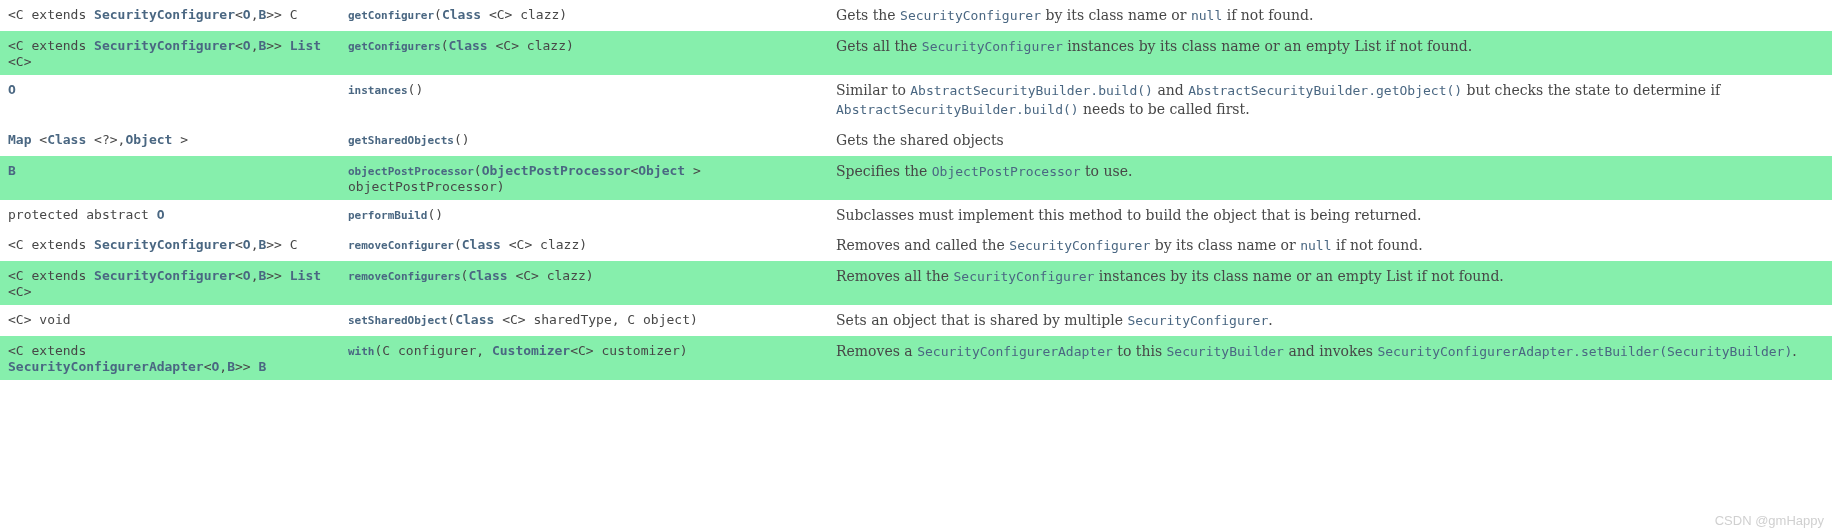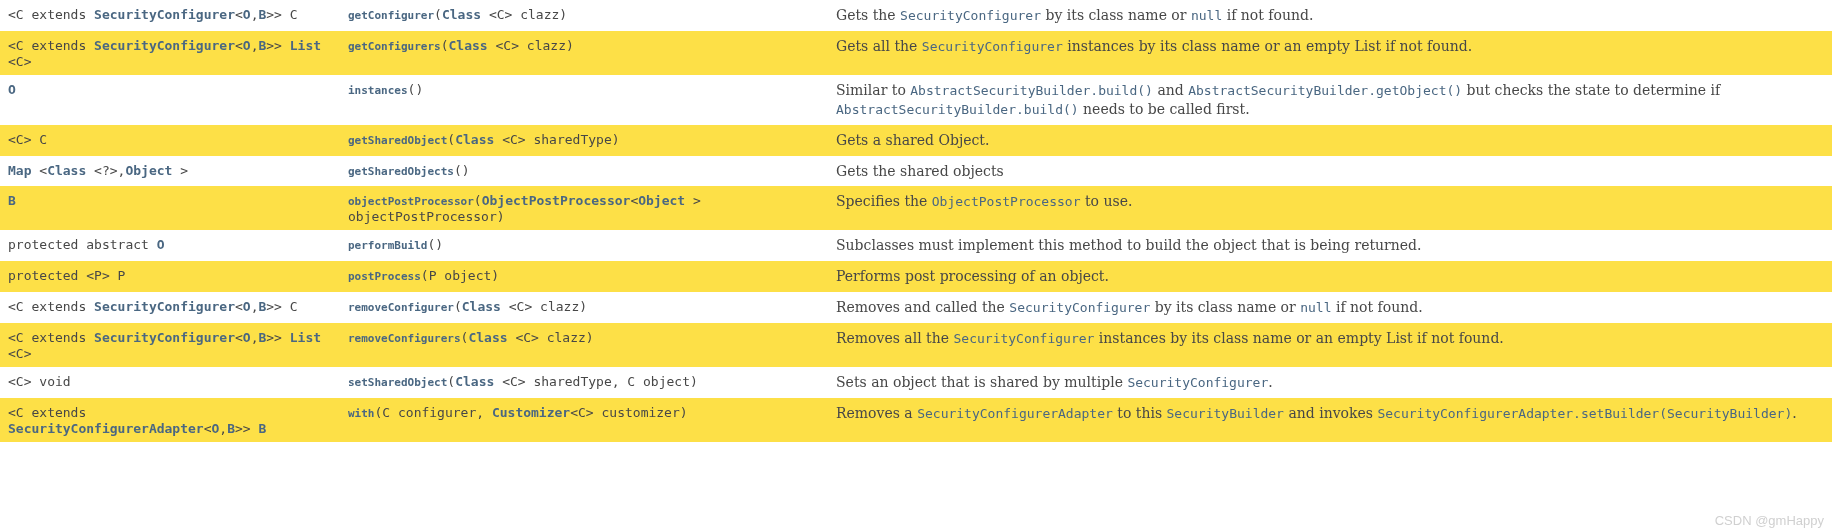--- a/index.html
+++ b/index.html
@@ -15,21 +15,21 @@
     border-collapse: collapse;
     table-layout: fixed;
   }
   table.method-summary td {
     vertical-align: top;
     padding: 6px 8px 6px 8px;
   }
   col.col-return   { width: 340px; }
   col.col-method   { width: 488px; }
   col.col-desc     { width: auto; }
-  tr.alt { background: #fde047; border-radius: 6px; }
+  tr.alt { background: #86efac; border-radius: 6px; }
 
   code, .code {
     font-family: "DejaVu Sans Mono", Menlo, Consolas, monospace;
     font-size: 13px;
     color: #474747;
   }
   .link {
     font-family: "DejaVu Sans Mono", Menlo, Consolas, monospace;
     font-size: 13px;
     color: #4a6782;
@@ -90,44 +90,34 @@
       <tr class="alt">
         <td class="ret"><span class="code"><span class="code">&lt;C extends </span><span class="link">SecurityConfigurer</span><span class="code">&lt;</span><span class="link">O</span><span class="code">,</span><span class="link">B</span><span class="code">&gt;&gt; </span><span class="link">List</span><span class="code"> &lt;C&gt;</span></span></td>
         <td class="method"><span class="name">getConfigurers</span><span class="sig"><span><span class="code">(</span><span class="link">Class</span><span class="code"> &lt;C&gt; clazz)</span></span></span></td>
         <td class="desc"><span><span class="">Gets all the </span><span class="code-inline">SecurityConfigurer</span><span class=""> instances by its class name or an empty List if not found.</span></span></td>
       </tr>
       <tr>
         <td class="ret"><span class="code"><span class="link">O</span></span></td>
         <td class="method"><span class="name">instances</span><span class="sig"><span><span class="code">()</span></span></span></td>
         <td class="desc"><span><span class="">Similar to </span><span class="code-inline">AbstractSecurityBuilder.build()</span><span class=""> and </span><span class="code-inline">AbstractSecurityBuilder.getObject()</span><span class=""> but checks the state to determine if </span><span class="code-inline">AbstractSecurityBuilder.build()</span><span class=""> needs to be called first.</span></span></td>
       </tr>
-      <tr class="alt">
-        <td class="ret"><span class="code"><span class="code">&lt;C&gt; C</span></span></td>
-        <td class="method"><span class="name">getSharedObject</span><span class="sig"><span><span class="code">(</span><span class="link">Class</span><span class="code"> &lt;C&gt; sharedType)</span></span></span></td>
-        <td class="desc"><span><span class="">Gets a shared Object.</span></span></td>
-      </tr>
       <tr>
         <td class="ret"><span class="code"><span class="link">Map</span><span class="code"> &lt;</span><span class="link">Class</span><span class="code"> &lt;?&gt;,</span><span class="link">Object</span><span class="code"> &gt;</span></span></td>
         <td class="method"><span class="name">getSharedObjects</span><span class="sig"><span><span class="code">()</span></span></span></td>
         <td class="desc"><span><span class="">Gets the shared objects</span></span></td>
       </tr>
       <tr class="alt">
         <td class="ret"><span class="code"><span class="link">B</span></span></td>
         <td class="method"><span class="name">objectPostProcessor</span><span class="sig"><span><span class="code">(</span><span class="link">ObjectPostProcessor</span><span class="code">&lt;</span><span class="link">Object</span><span class="code"> &gt; objectPostProcessor)</span></span></span></td>
         <td class="desc"><span><span class="">Specifies the </span><span class="code-inline">ObjectPostProcessor</span><span class=""> to use.</span></span></td>
       </tr>
       <tr>
         <td class="ret"><span class="code"><span class="code">protected abstract </span><span class="link">O</span></span></td>
         <td class="method"><span class="name">performBuild</span><span class="sig"><span><span class="code">()</span></span></span></td>
         <td class="desc"><span><span class="">Subclasses must implement this method to build the object that is being returned.</span></span></td>
-      </tr>
-      <tr class="alt">
-        <td class="ret"><span class="code"><span class="code">protected &lt;P&gt; P</span></span></td>
-        <td class="method"><span class="name">postProcess</span><span class="sig"><span><span class="code">(P object)</span></span></span></td>
-        <td class="desc"><span><span class="">Performs post processing of an object.</span></span></td>
       </tr>
       <tr>
         <td class="ret"><span class="code"><span class="code">&lt;C extends </span><span class="link">SecurityConfigurer</span><span class="code">&lt;</span><span class="link">O</span><span class="code">,</span><span class="link">B</span><span class="code">&gt;&gt; C</span></span></td>
         <td class="method"><span class="name">removeConfigurer</span><span class="sig"><span><span class="code">(</span><span class="link">Class</span><span class="code"> &lt;C&gt; clazz)</span></span></span></td>
         <td class="desc"><span><span class="">Removes and called the </span><span class="code-inline">SecurityConfigurer</span><span class=""> by its class name or </span><span class="code-inline">null</span><span class=""> if not found.</span></span></td>
       </tr>
       <tr class="alt">
         <td class="ret"><span class="code"><span class="code">&lt;C extends </span><span class="link">SecurityConfigurer</span><span class="code">&lt;</span><span class="link">O</span><span class="code">,</span><span class="link">B</span><span class="code">&gt;&gt; </span><span class="link">List</span><span class="code"> &lt;C&gt;</span></span></td>
         <td class="method"><span class="name">removeConfigurers</span><span class="sig"><span><span class="code">(</span><span class="link">Class</span><span class="code"> &lt;C&gt; clazz)</span></span></span></td>
         <td class="desc"><span><span class="">Removes all the </span><span class="code-inline">SecurityConfigurer</span><span class=""> instances by its class name or an empty List if not found.</span></span></td>

